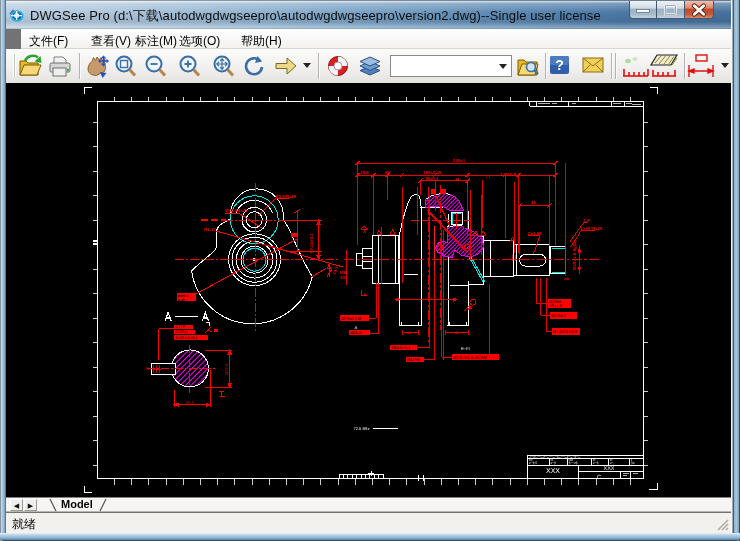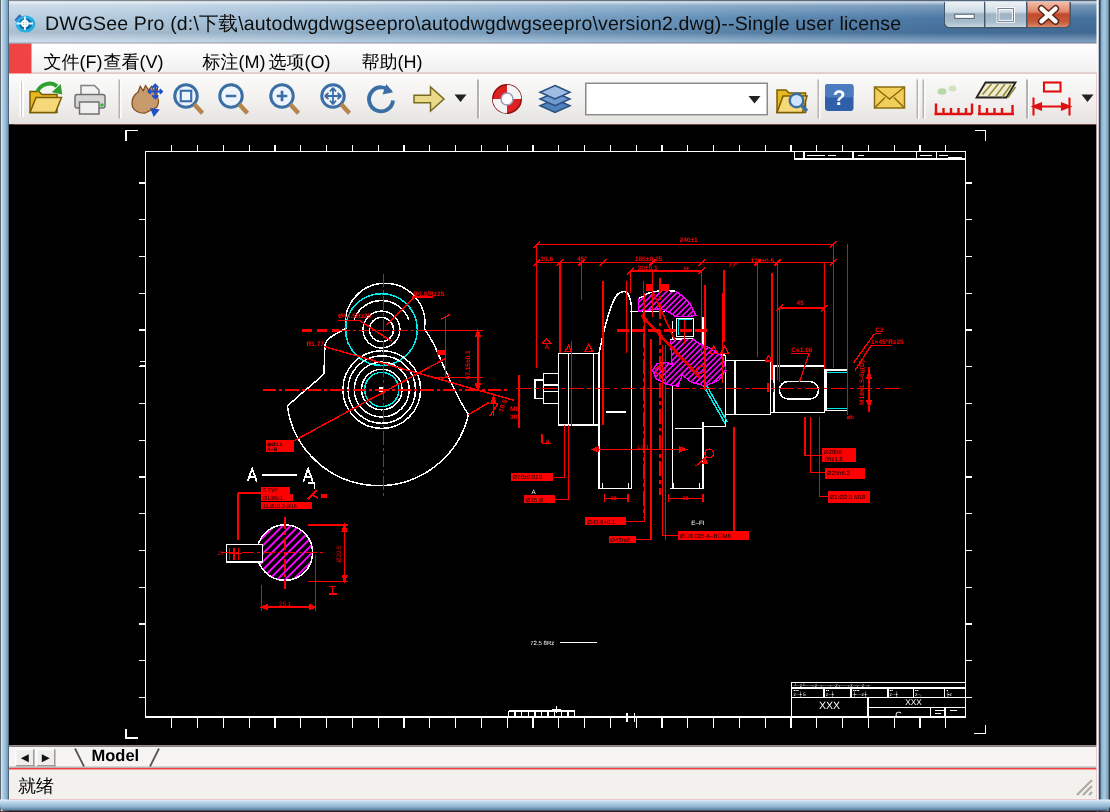--- a/index.html
+++ b/index.html
@@ -1,18 +1,18 @@
 <!DOCTYPE html>
 <html><head>
 <meta charset="utf-8">
 <style>
   * { margin:0; padding:0; box-sizing:border-box; }
   html,body { width:740px; height:541px; overflow:hidden; background:#000; }
   body { font-family:"Liberation Sans", sans-serif; position:relative; -webkit-font-smoothing:antialiased; }
-  #win { position:absolute; left:0; top:0; width:740px; height:541px; background:#ef4444; }
+  #win { position:absolute; left:0; top:0; width:740px; height:541px; background:#737373; }
   
   #b-left { position:absolute; left:0; top:0; width:6px; height:541px;
     background:linear-gradient(90deg,#10161c 0%,#d9e8f4 14%,#b3d0e6 30%,#9cc0da 55%,#7da2c0 82%,#3a4c5e 100%); }
   #b-right { position:absolute; left:731px; top:0; width:9px; height:541px;
     background:linear-gradient(90deg,#f2f6fa 0%,#f8fbfd 12%,#24384c 23%,#8fb4d2 38%,#a9c9e0 60%,#7ea3c1 85%,#10161c 100%); }
   #b-bottom { position:absolute; left:0; top:533px; width:740px; height:8px;
     background:linear-gradient(180deg,#e9f2f9 0%,#b7d3e7 25%,#8fb5d2 60%,#5a7c9a 88%,#10161c 100%); border-radius:0 0 4px 4px; }
   
   #title { position:absolute; left:0; top:0; width:740px; height:29px;
     background:linear-gradient(90deg,#bacfe1 0%,#b1c9dd 12%,#98b8d3 30%,#7ba3c6 48%,#5d8ab3 68%,#4a77a4 85%,#45719d 100%); }
@@ -88,21 +88,21 @@
       </div>
     <div class="cap" id="cap-close">
         <svg class="glyph" viewBox="0 0 29 18">
           <path d="M9.5 5 L19.5 14 M19.5 5 L9.5 14" stroke="#5a2314" stroke-width="5" stroke-linecap="round"></path>
           <path d="M9.5 5 L19.5 14 M19.5 5 L9.5 14" stroke="#fdfdfd" stroke-width="3" stroke-linecap="round"></path>
         </svg>
       </div>
   </div>
   <div id="menubar">
     <span style="left:8px">文件(F)</span>
-      <span style="left:48px">查看(V)</span>
+      <span style="left:70px">查看(V)</span>
       <span style="left:114px">标注(M)</span>
       <span style="left:158px">选项(O)</span>
       <span style="left:220px">帮助(H)</span>
   </div>
   <div id="toolbar">
     <div id="grip"></div>
     <div class="tsep" style="left:73px"></div>
     <div class="tsep" style="left:312px"></div>
     <div class="tsep" style="left:539px"></div>
     <div class="tsep" style="left:605px"></div>

